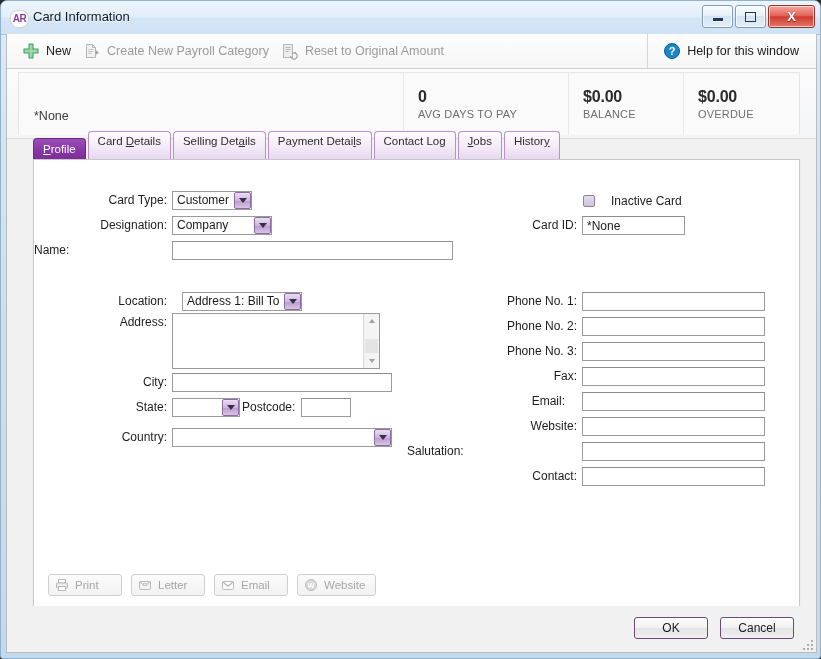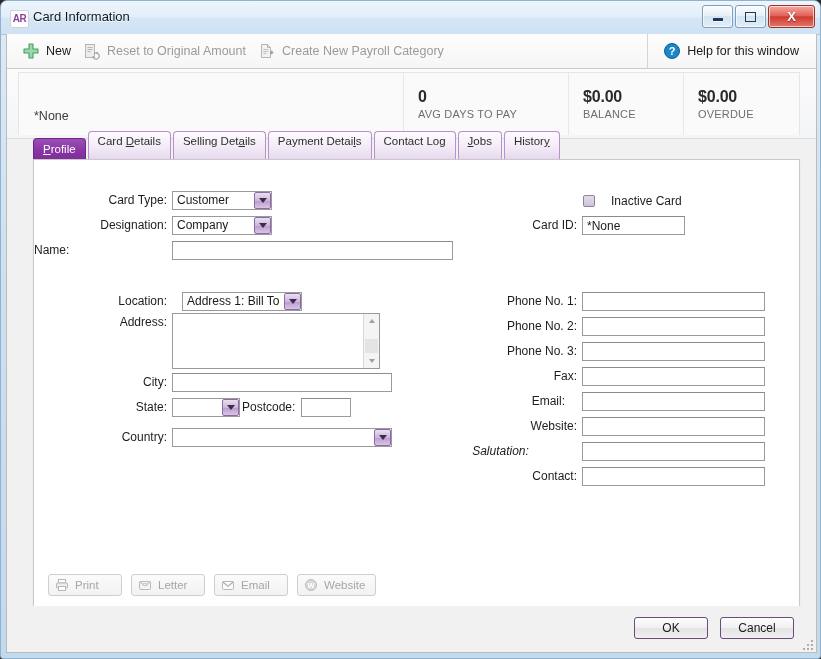--- a/index.html
+++ b/index.html
@@ -33,21 +33,21 @@
     background: linear-gradient(to bottom, #eef5fc 0%, #e2eef9 48%, #d4e6f6 52%, #cfe2f4 100%);
     border-bottom: 1px solid #a8c6de;
     border-radius: 6px 6px 0 0;
   }
   .win-icon {
     position: absolute;
     left: 9px; top: 9px;
     width: 17px; height: 16px;
     background: #ffffff;
     border: 1px solid #d2d2d2;
-    border-radius: 2px;
+    border-radius: 8px;
     font-size: 10px;
     font-weight: bold;
     color: #8a3f9e;
     line-height: 16px;
     text-align: center;
     letter-spacing: -0.5px;
     font-family: "Liberation Sans", sans-serif;
   }
   #win-title {
     position: absolute;
@@ -465,36 +465,36 @@
 
       <div class="tb-item">
         <svg class="tb-icon" viewBox="0 0 18 18">
           <path d="M7 2h4v5h5v4h-5v5H7v-5H2V7h5z" fill="#9fd5ae" stroke="#3fa45b" stroke-width="1.1" stroke-linejoin="round"></path>
         </svg>
         <span>New</span>
       </div>
 
       <div class="tb-item disabled">
         <svg class="tb-icon" viewBox="0 0 18 18">
+          <path d="M3.5 2.5h6l3 3v10h-9z" fill="#f2f2f2" stroke="#b5b5b5"></path>
+          <path d="M9.5 2.5v3h3" fill="none" stroke="#b5b5b5"></path>
+          <path d="M5.3 7.5h5M5.3 9.5h5M5.3 11.5h3" stroke="#c2c2c2" stroke-width="1"></path>
+          <path d="M12 10.5h3.4M13.7 8.8v3.4" stroke="#9e9e9e" stroke-width="1.4"></path>
+        </svg>
+        <span>Create New Payroll Category</span>
+      </div>
+
+      <div class="tb-item disabled">
+        <svg class="tb-icon" viewBox="0 0 18 18">
           <rect x="2.5" y="2.5" width="9" height="13" fill="#ededed" stroke="#b5b5b5"></rect>
           <path d="M4.5 5.5h5M4.5 7.5h5M4.5 9.5h3" stroke="#b5b5b5" stroke-width="1"></path>
           <path d="M11 11.5a3.2 3.2 0 1 1-1.2 2.6" fill="none" stroke="#a6a6a6" stroke-width="1.3"></path>
           <path d="M14.6 9.6l.6 2.4-2.4-.4z" fill="#a6a6a6"></path>
         </svg>
         <span>Reset to Original Amount</span>
-      </div>
-
-      <div class="tb-item disabled">
-        <svg class="tb-icon" viewBox="0 0 18 18">
-          <path d="M3.5 2.5h6l3 3v10h-9z" fill="#f2f2f2" stroke="#b5b5b5"></path>
-          <path d="M9.5 2.5v3h3" fill="none" stroke="#b5b5b5"></path>
-          <path d="M5.3 7.5h5M5.3 9.5h5M5.3 11.5h3" stroke="#c2c2c2" stroke-width="1"></path>
-          <path d="M12 10.5h3.4M13.7 8.8v3.4" stroke="#9e9e9e" stroke-width="1.4"></path>
-        </svg>
-        <span>Create New Payroll Category</span>
       </div>
 
       <div id="tb-right">
         <div class="tb-item">
           <svg class="tb-icon" viewBox="0 0 18 18">
             <circle cx="9" cy="9" r="7.5" fill="#1b86c8" stroke="#0d5f95"></circle>
             <text x="9" y="13" text-anchor="middle" font-size="11" font-weight="bold" fill="#ffffff" font-family="Liberation Sans, sans-serif">?</text>
           </svg>
           <span>Help for this window</span>
         </div>
@@ -529,21 +529,21 @@
       <div class="tab">Contact Lo<u>g</u></div>
       <div class="tab"><u>J</u>obs</div>
       <div class="tab">Histor<u>y</u></div>
     </div>
 
     <div id="panel">
 
       <div class="field-row" style="left:0; top:33px; width:133px; justify-content:flex-end;">
         <span class="flabel">Card Type:</span>
       </div>
-      <div class="combo" style="position:absolute; left:138px; top:31px; width:100px;">
+      <div class="combo" style="position:absolute; left:138px; top:31px; width:80px;">
         <span class="cval">Customer</span>
         <span class="cbtn">
             <i class="chev"></i>
           </span>
       </div>
 
       <div class="field-row" style="left:0; top:58px; width:133px; justify-content:flex-end;">
         <span class="flabel">Designation:</span>
       </div>
       <div class="combo" style="position:absolute; left:138px; top:56px; width:100px;">
@@ -648,21 +648,21 @@
       <div class="field-row" style="left:378px; top:234px; width:153px; justify-content:flex-end;">
         <span class="flabel">Email:</span>
       </div>
       <input class="tinput" style="position: absolute; left: 548px; top: 232px; width: 183px;">
 
       <div class="field-row" style="left:390px; top:259px; width:153px; justify-content:flex-end;">
         <span class="flabel">Website:</span>
       </div>
       <input class="tinput" style="position: absolute; left: 548px; top: 257px; width: 183px;">
 
-      <div class="field-row" style="left:390px; top:284px; width:153px; justify-content:center;font-style:italic;">
+      <div class="field-row" style="left:373px; top:284px; width:153px; justify-content:flex-start;">
         <span class="flabel">Salutation:</span>
       </div>
       <input class="tinput" style="position: absolute; left: 548px; top: 282px; width: 183px;">
 
       <div class="field-row" style="left:390px; top:309px; width:153px; justify-content:flex-end;">
         <span class="flabel">Contact:</span>
       </div>
       <input class="tinput" style="position: absolute; left: 548px; top: 307px; width: 183px;">
 
       <div id="bottom-buttons">

